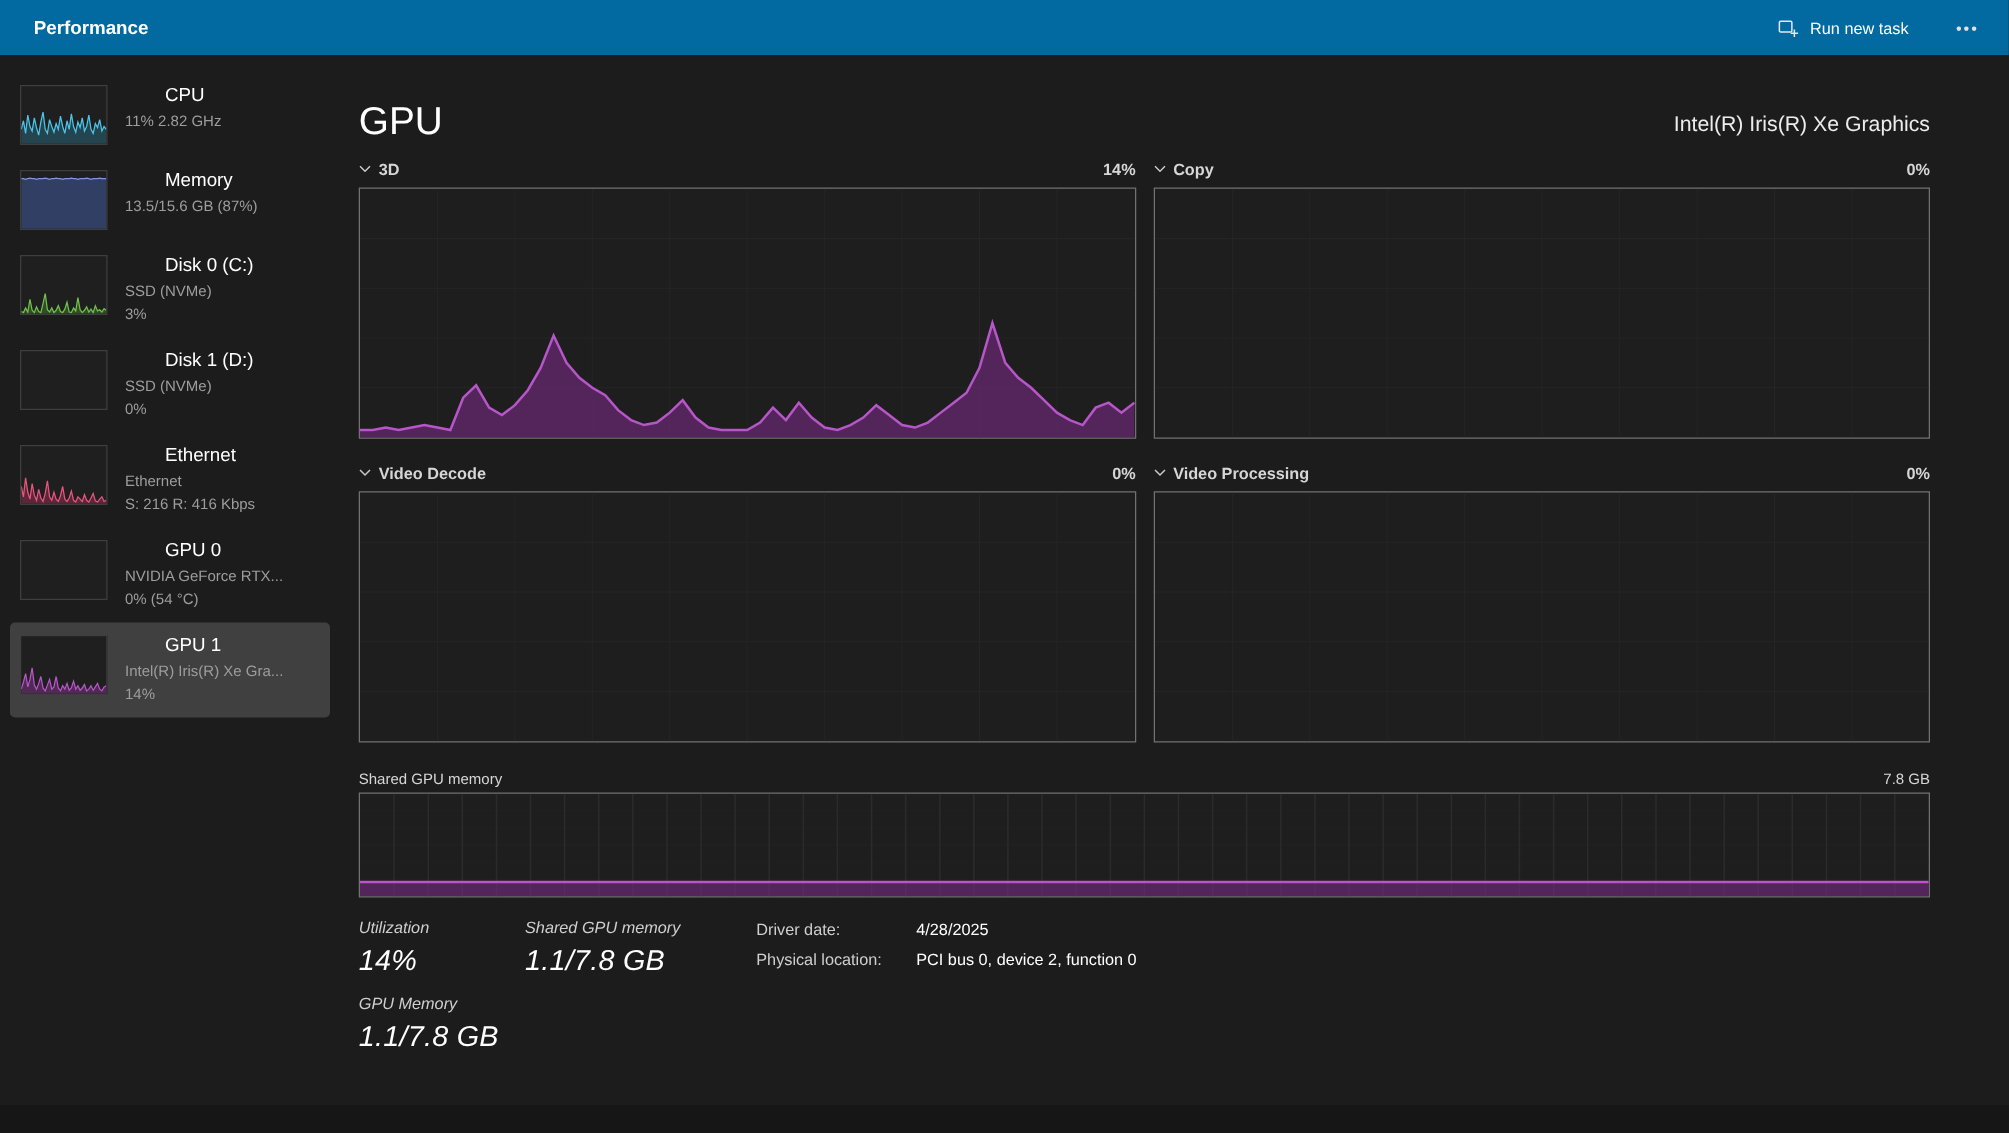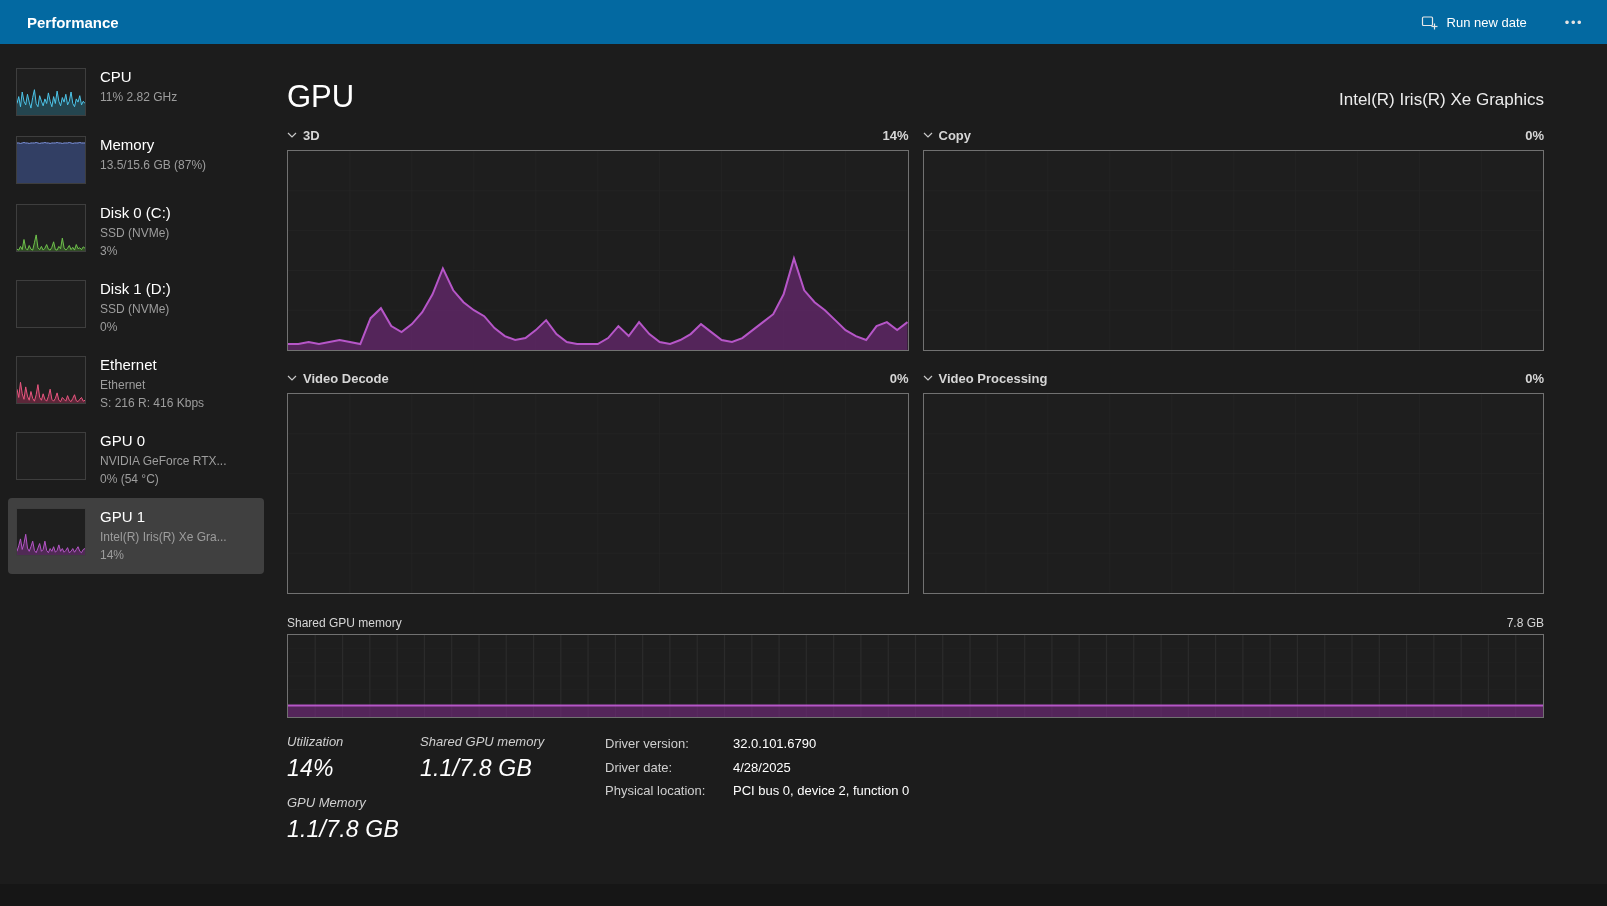--- a/index.html
+++ b/index.html
@@ -43,21 +43,21 @@
   .side-item {
     display:flex; gap:14px; align-items:flex-start;
     padding:10px 8px; border-radius:4px; cursor:pointer;
   }
   .side-item.selected { background:#404040; }
   .thumb {
     width:70px; height:48px; flex:none;
     border:1px solid #3e3e3e; background:#1f1f1f;
   }
   .thumb svg { width:100%; height:100%; display:block; }
-  .side-title { font-size:15px; color:#ffffff; margin-bottom:3px; }
+  .side-title { font-size:15px; color:#ffffff; margin-bottom:3px;margin-left:32px; }
   .side-sub { font-size:12px; color:#9d9d9d; line-height:1.5; max-width:150px; white-space:nowrap; overflow:hidden; text-overflow:ellipsis; }
 
   
   .content { position:absolute; left:287px; top:44px; width:1257px; }
   .panel-head {
     display:flex; justify-content:space-between; align-items:flex-end;
     margin-top:22px; height:46px;
   }
   .gpu-title { font-size:31px; font-weight:400; color:#fff; line-height:1; }
   .device-name { font-size:17px; color:#ececec; padding-bottom:2px; }
@@ -113,21 +113,21 @@
     <div class="app-title">Performance</div>
     <div class="topbar-right">
       <button class="run-task">
         <span class="rt-icon">
           <svg width="17" height="17" viewBox="0 0 17 17" fill="none" stroke="#e8e8e8" stroke-width="1.2">
             <rect x="1.5" y="3" width="10" height="8.5" rx="1"></rect>
             <line x1="13.5" y1="9.5" x2="13.5" y2="15.5"></line>
             <line x1="10.5" y1="12.5" x2="16.5" y2="12.5"></line>
           </svg>
         </span>
-        <span class="rt-label">Run new date</span>
+        <span class="rt-label">Run new task</span>
       </button>
       <button class="more-btn">
         <span>•••</span>
       </button>
     </div>
   </header>
 
   <aside class="sidebar" id="sidebar">
       <div class="side-item">
     <div class="thumb">
@@ -424,24 +424,20 @@
         </div>
       </div>
       <div class="stat-block sb2">
         <div class="stat">
           <div class="stat-label">Shared GPU memory</div>
           <div class="stat-value">1.1/7.8 GB</div>
         </div>
       </div>
       <div class="details" id="details">
           <div class="detail-row">
-    <span class="d-label">Driver version:</span>
-    <span class="d-value">32.0.101.6790</span>
-  </div>
-          <div class="detail-row">
     <span class="d-label">Driver date:</span>
     <span class="d-value">4/28/2025</span>
   </div>
           <div class="detail-row">
     <span class="d-label">Physical location:</span>
     <span class="d-value">PCI bus 0, device 2, function 0</span>
   </div>
         </div>
     </div>
 

